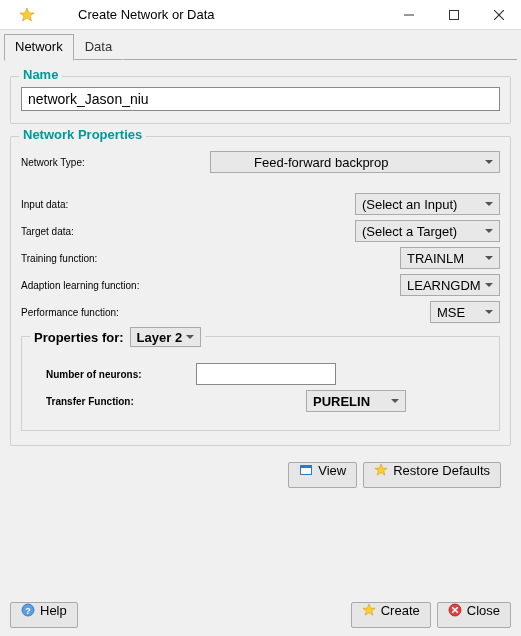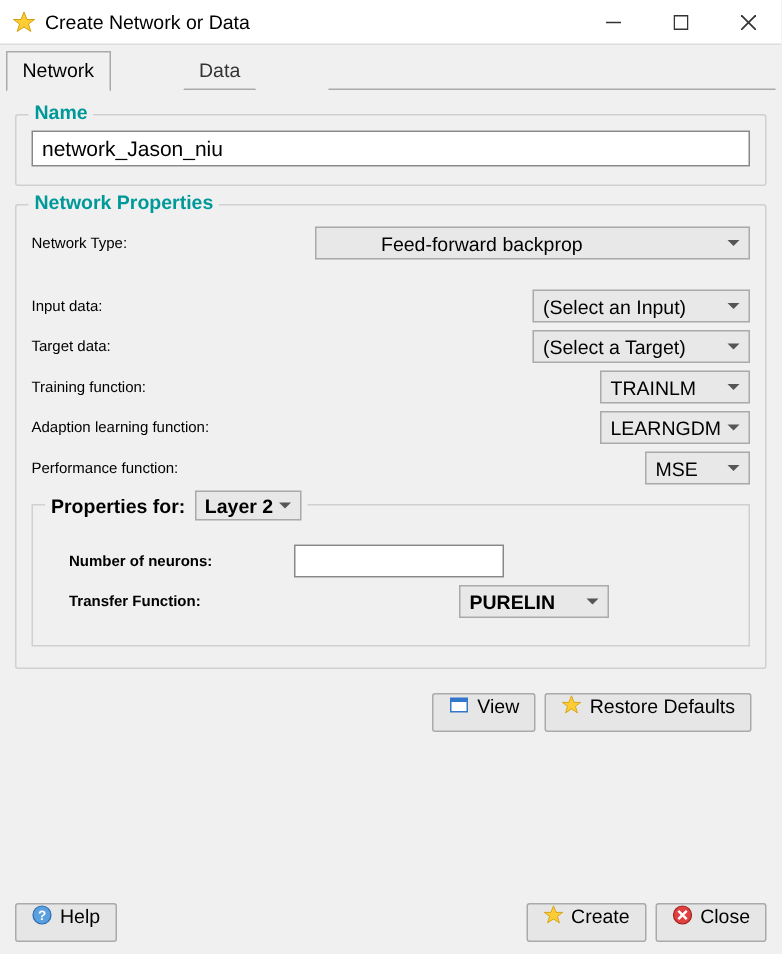--- a/index.html
+++ b/index.html
@@ -10,37 +10,37 @@
     font-size: 13px;
     background: #f0f0f0;
     color: #000;
     overflow: hidden;
   }
   .titlebar {
     height: 30px;
     background: #fff;
     display: flex;
     align-items: center;
-    padding-left: 8px;
+    padding-left: 19px;
     border-bottom: 1px solid #ddd;
+    gap: 37px;
   }
   .titlebar .title { margin-left: 6px; font-size: 13px; }
   .winbtns { margin-left: auto; display: flex; }
   .winbtn {
     width: 45px; height: 30px;
     display: flex; align-items: center; justify-content: center;
     font-family: "Segoe UI", sans-serif;
     font-size: 13px;
     color: #333;
   }
   .tabs {
     display: flex;
     padding: 4px 4px 0 4px;
     background: #f0f0f0;
-    gap: 48px;
   }
   .tab {
     padding: 4px 10px 5px 10px;
     font-size: 13px;
     border: 1px solid transparent;
     border-bottom: none;
     position: relative;
   }
   .tab.active {
     background: #f0f0f0;

